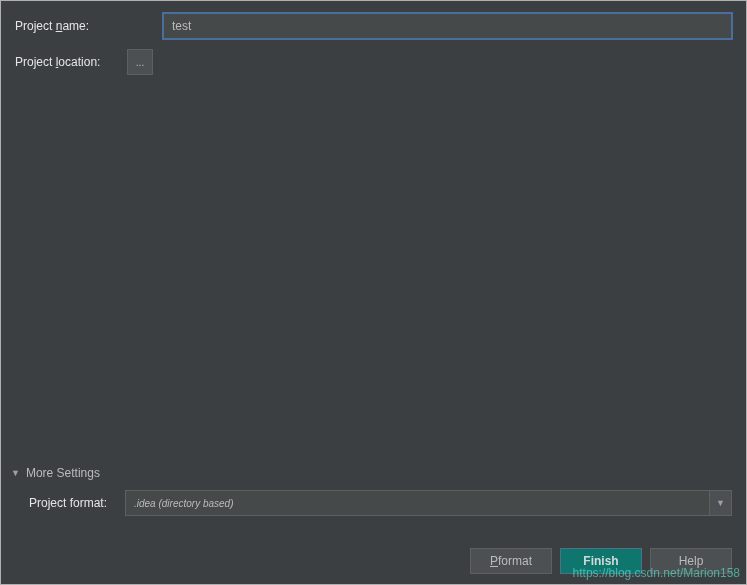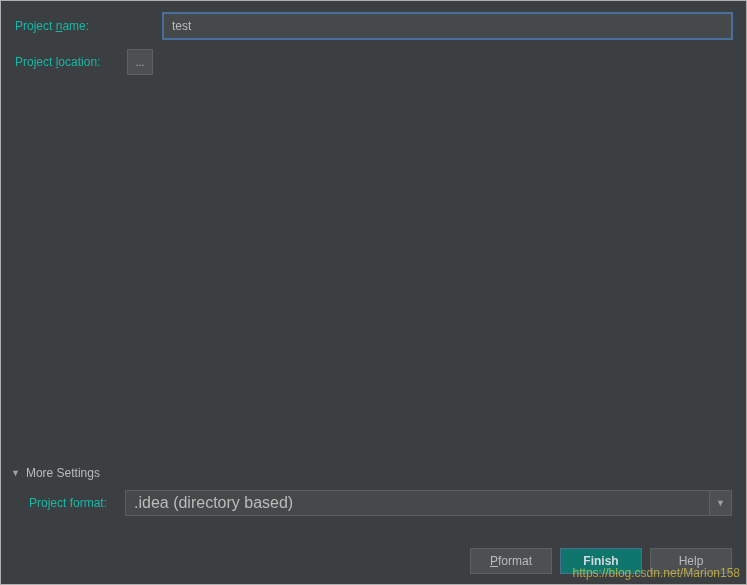--- a/index.html
+++ b/index.html
@@ -64,21 +64,21 @@
       position: relative;
     }
     .form-row {
       display: flex;
       align-items: center;
       margin-bottom: 10px;
     }
     .label {
       width: 108px;
       font-size: 12px;
-      color: #14b8a6;
+      color: #e5e5e5;
       flex-shrink: 0;
     }
     .label .mnemonic {
       text-decoration: underline;
     }
     .text-input {
       flex: 1;
       height: 26px;
       background: #45494a;
       border: 1px solid #5e6060;
@@ -131,21 +131,22 @@
       height: 26px;
       background: #45494a;
       border: 1px solid #5e6060;
       display: flex;
       align-items: center;
       justify-content: space-between;
     }
     .select-text {
       padding: 0 8px;
       color: #bbbbbb;
-      font-size: 16px;
+      font-size: 10px;
+      font-style: italic;
     }
     .select-arrow {
       width: 22px;
       height: 24px;
       background: #4c5052;
       border-left: 1px solid #5e6060;
       display: flex;
       align-items: center;
       justify-content: center;
       font-size: 9px;
@@ -175,21 +176,21 @@
       color: #d4d9dd;
       font-weight: bold;
     }
     .btn .mnemonic {
       text-decoration: underline;
     }
     .watermark {
       position: absolute;
       bottom: 4px;
       right: 6px;
-      color: #fde047;
+      color: #5eead4;
       font-size: 12px;
       opacity: 0.6;
       pointer-events: none;
     }
   </style>
 </head>
 <body>
 
 <div class="window">
 

